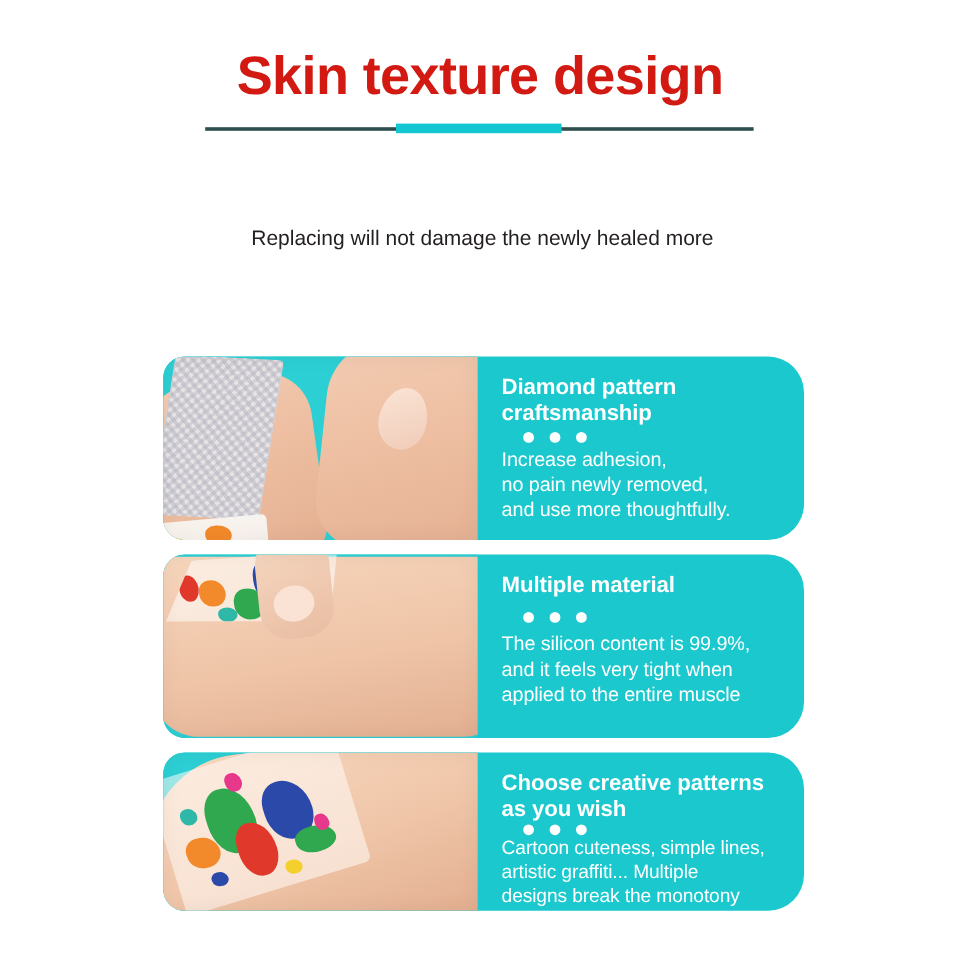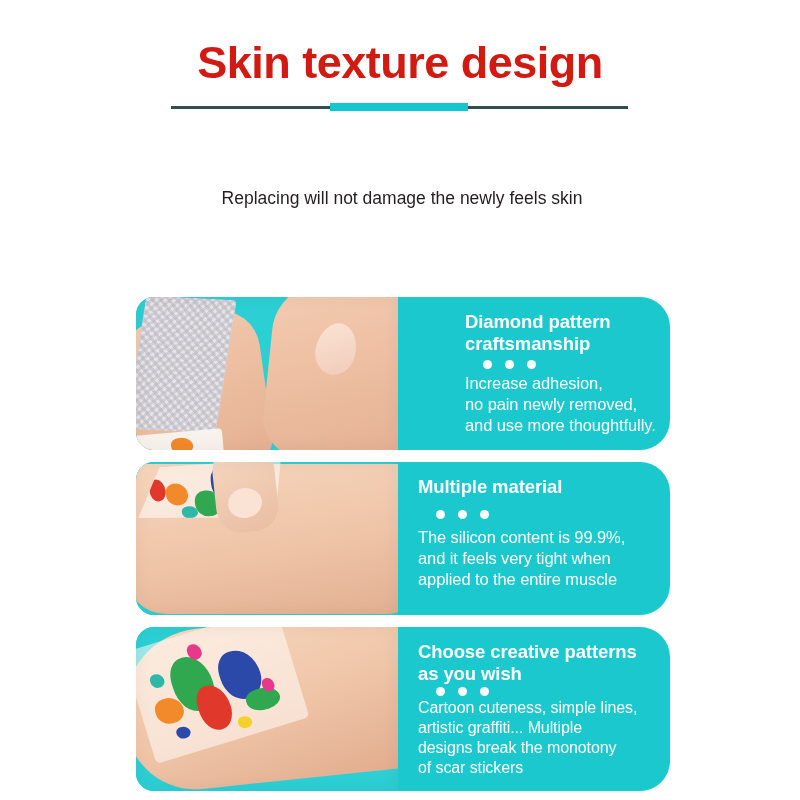--- a/index.html
+++ b/index.html
@@ -85,23 +85,23 @@
   
   .feature-card {
     position: absolute;
     left: 136px;
     width: 534px;
     background: #1ac8ce;
     border-radius: 18px 30px 30px 18px;
     overflow: hidden;
     display: flex;
   }
-  #card-1 { top: 297px;  height: 153px; gap: 47px; }
+  #card-1 { top: 297px;  height: 153px; }
   #card-2 { top: 462px;  height: 153px; }
-  #card-3 { top: 627px;  height: 164px; }
+  #card-3 { top: 627px;  height: 132px; }
 
   .photo {
     width: 262px;
     flex: none;
     position: relative;
     overflow: hidden;
     background: #2ccfd4;
   }
 
   .card-text {
@@ -232,21 +232,21 @@
 </head>
 <body>
 
 <div class="title-wrap">
   <div class="main-title">Skin texture design</div>
 </div>
 <div class="divider"></div>
 <div class="divider-accent"></div>
 
 <div class="white-card">
-  <div class="white-card-sub">Replacing will not damage the newly feels skin</div>
+  <div class="white-card-sub">Replacing will not damage the newly healed more</div>
 </div>
 
 <div class="feature-card" id="card-1">
   <div class="photo">
     <div class="skin p1-hand-l"></div>
     <div class="skin p1-hand-r"></div>
     <div class="p1-nail"></div>
     <div class="p1-patch-back"></div>
     <div class="p1-patch-front">
 

